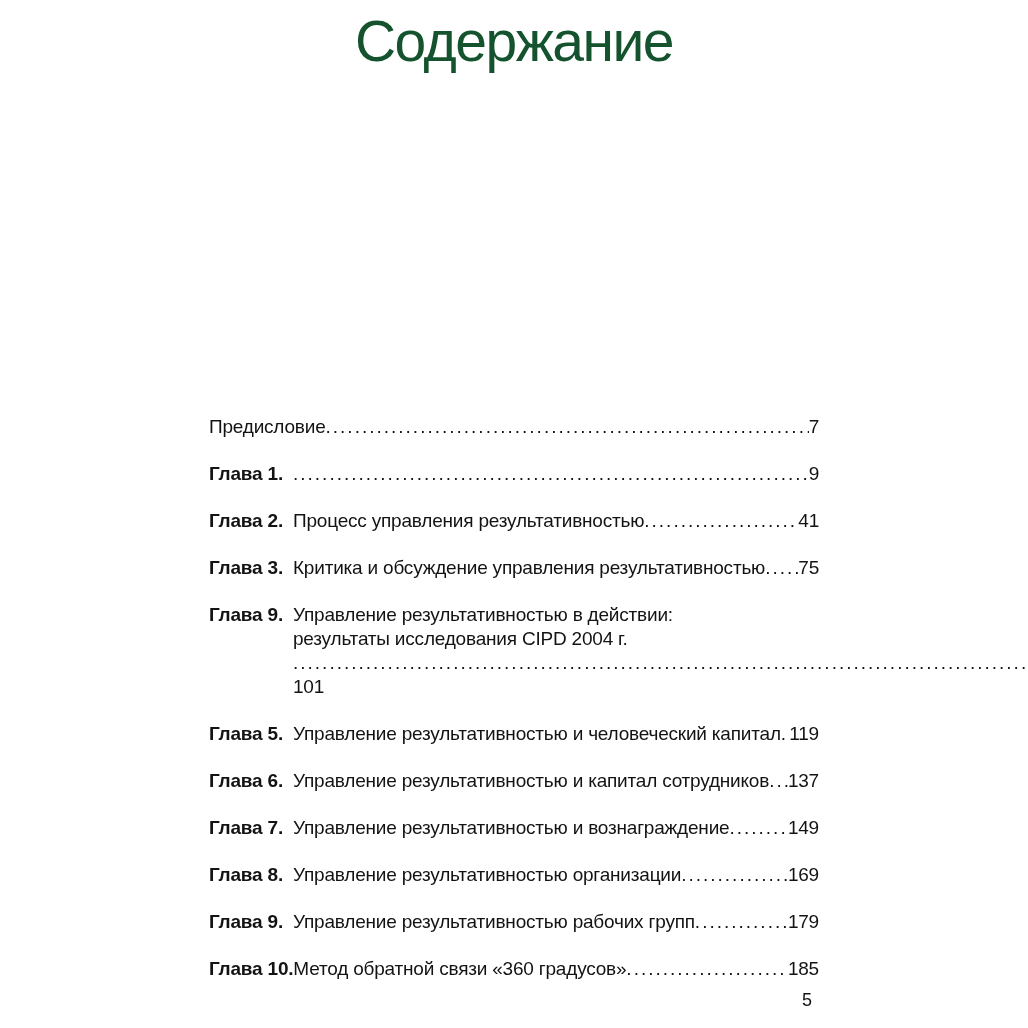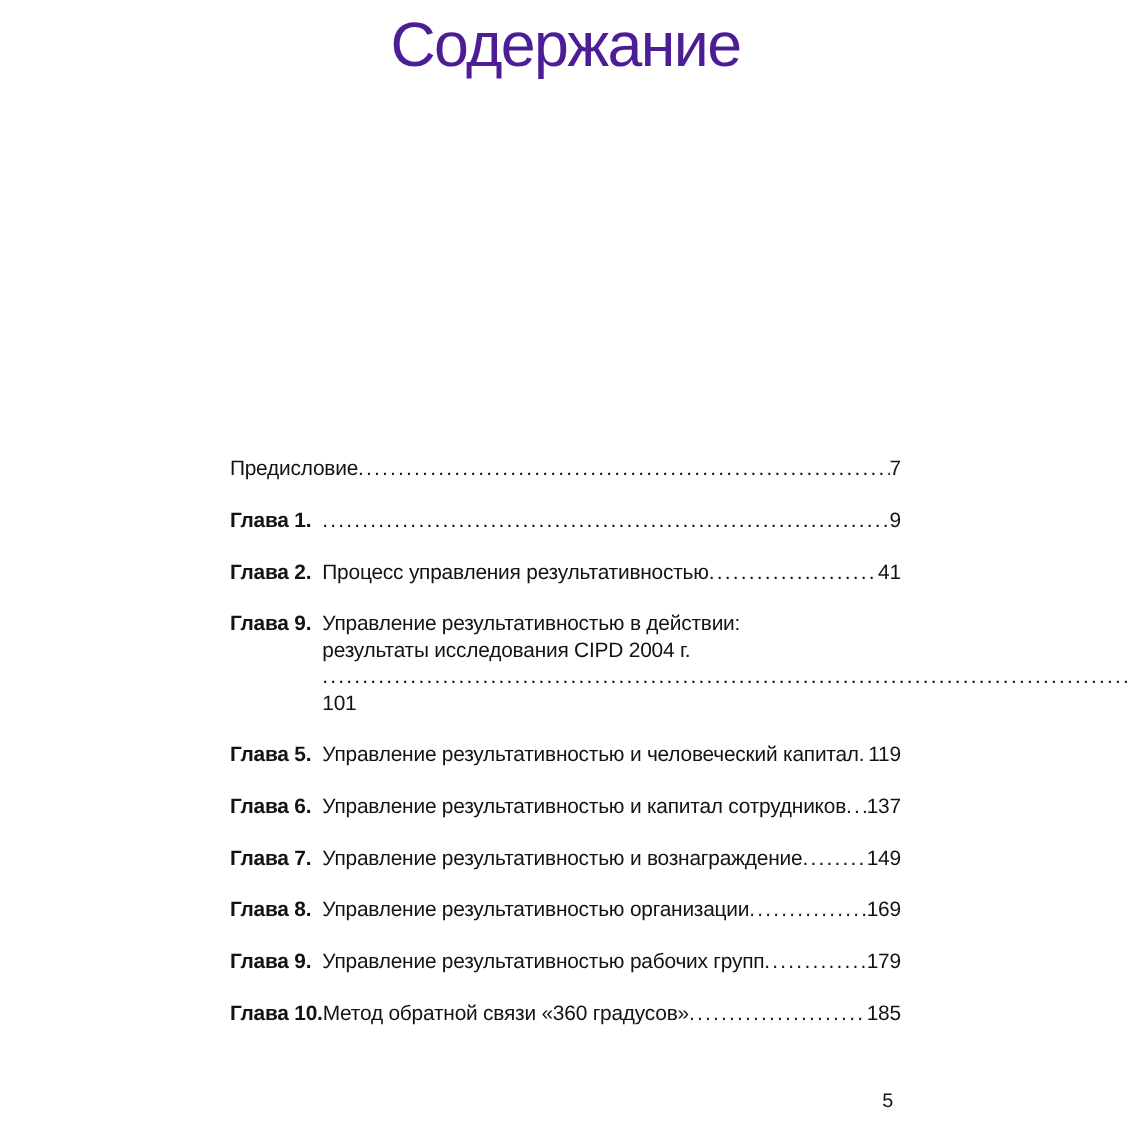--- a/index.html
+++ b/index.html
@@ -12,21 +12,21 @@
     color: #131313;
     overflow: hidden;
   }
   .doc-title {
     margin: 0;
     padding-top: 8px;
     text-align: center;
     font-size: 57px;
     font-weight: 400;
     letter-spacing: -1.5px;
-    color: #4c1d95;
+    color: #14532d;
   }
   .toc {
     position: absolute;
     left: 209px;
     top: 415px;
     width: 610px;
   }
   .toc-row {
     display: flex;
     align-items: baseline;
@@ -86,20 +86,26 @@
       <span class="pagenum">9</span>
     </div>
 
     <div class="toc-row">
       <span class="chapter">Глава 2.</span>
       <span class="entry-title">Процесс управления результативностью</span>
       <span class="leader"></span>
       <span class="pagenum">41</span>
     </div>
 
+    <div class="toc-row">
+      <span class="chapter">Глава 3.</span>
+      <span class="entry-title">Критика и обсуждение управления результативностью</span>
+      <span class="leader"></span>
+      <span class="pagenum">75</span>
+    </div>
 
     <div class="toc-row">
       <span class="chapter">Глава 9.</span>
       <div class="title-block">
         <div class="line1">Управление результативностью в действии:</div>
         <div class="line2">
           <span class="entry-title">результаты исследования CIPD 2004 г.</span>
           <span class="leader"></span>
           <span class="pagenum">101</span>
         </div>

